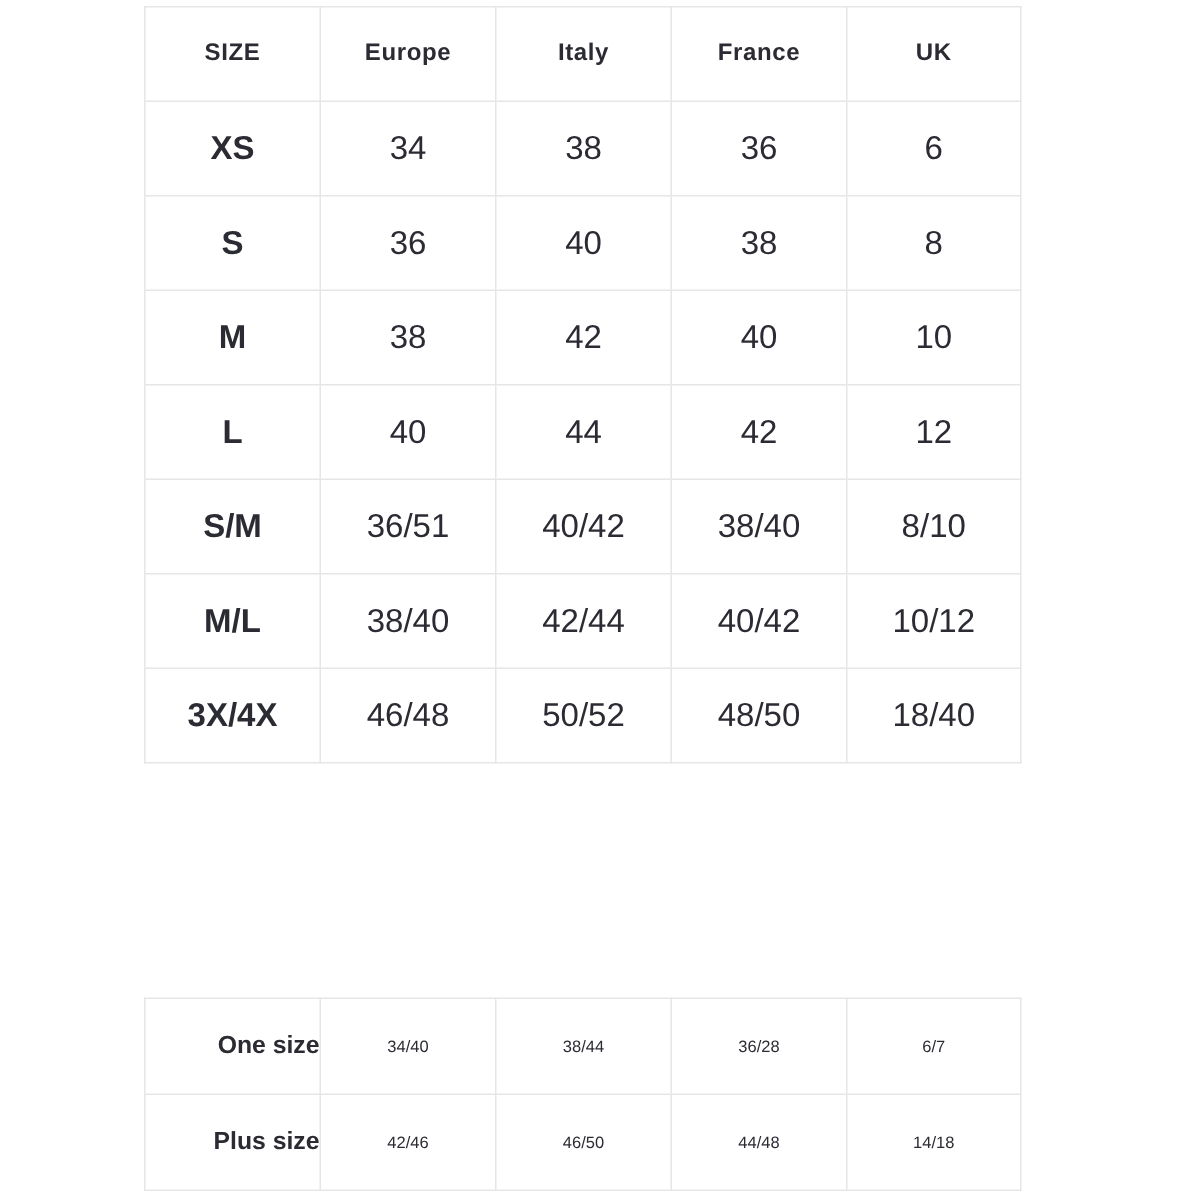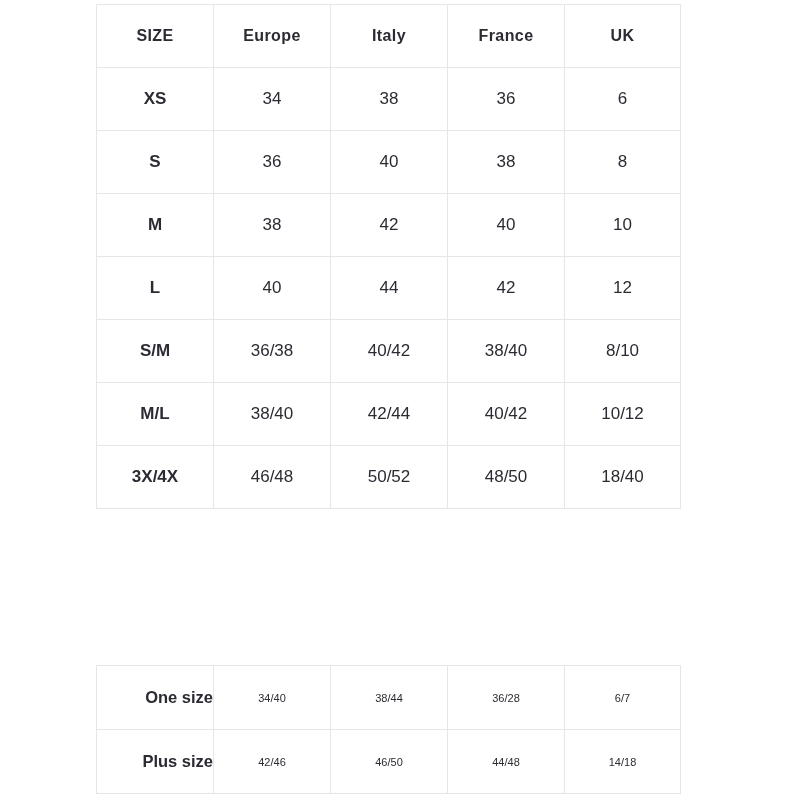--- a/index.html
+++ b/index.html
@@ -30,21 +30,21 @@
 
   table.size-table {
     border-collapse: collapse;
     width: 584px;
     table-layout: fixed;
   }
   table.size-table td, table.size-table th {
     border: 1px solid #e6e6e8;
     text-align: center;
     vertical-align: middle;
-    font-size: 17px;
+    font-size: 22px;
     font-weight: 400;
     color: #2b2b33;
     padding: 0;
     height: 62px;
   }
   table.size-table th,
   table.size-table td.rowhead {
     font-weight: bold;
     margin-left: 24px;
   }
@@ -115,21 +115,21 @@
         </tr>
         <tr>
           <td class="rowhead">L</td>
           <td>40</td>
           <td>44</td>
           <td>42</td>
           <td>12</td>
         </tr>
         <tr>
           <td class="rowhead">S/M</td>
-          <td>36/38</td>
+          <td>36/51</td>
           <td>40/42</td>
           <td>38/40</td>
           <td>8/10</td>
         </tr>
         <tr>
           <td class="rowhead">M/L</td>
           <td>38/40</td>
           <td>42/44</td>
           <td>40/42</td>
           <td>10/12</td>

